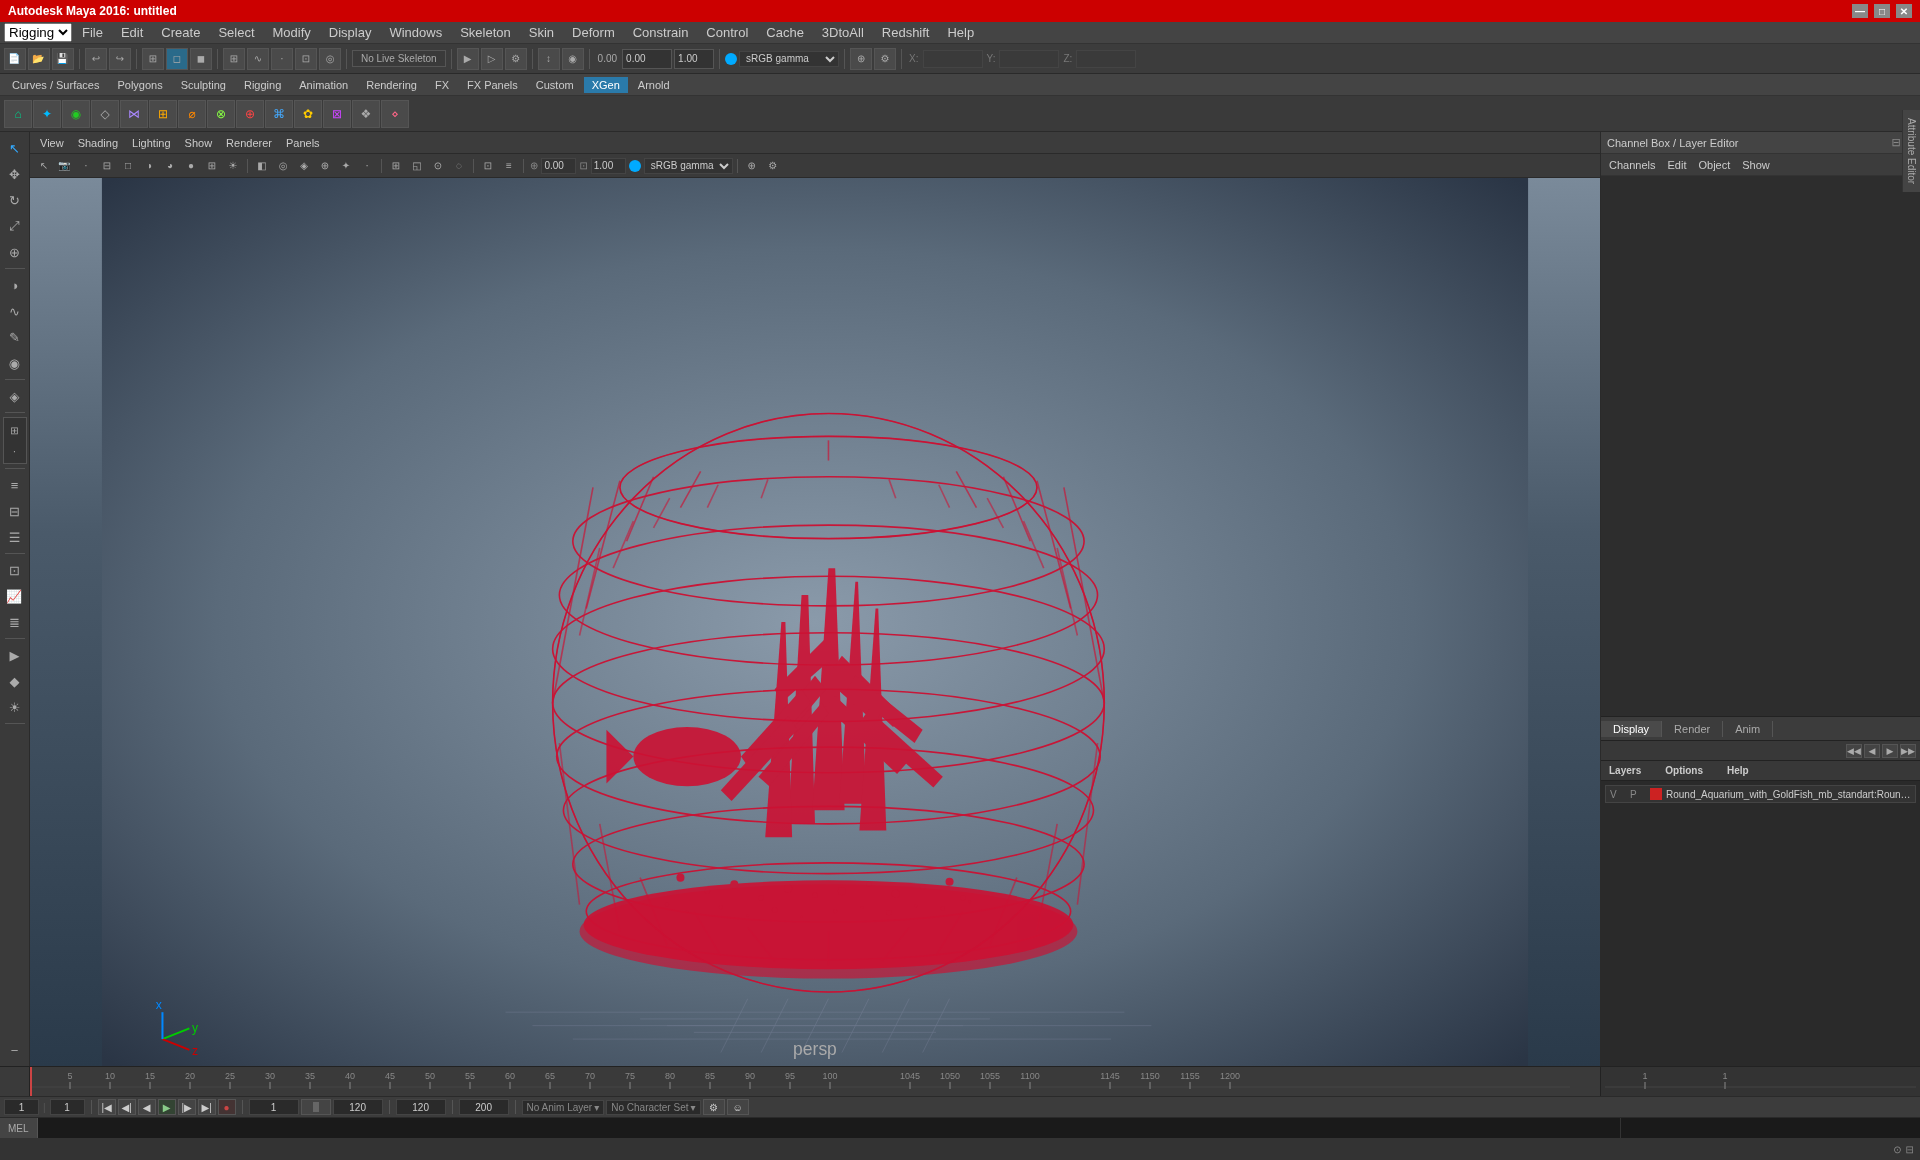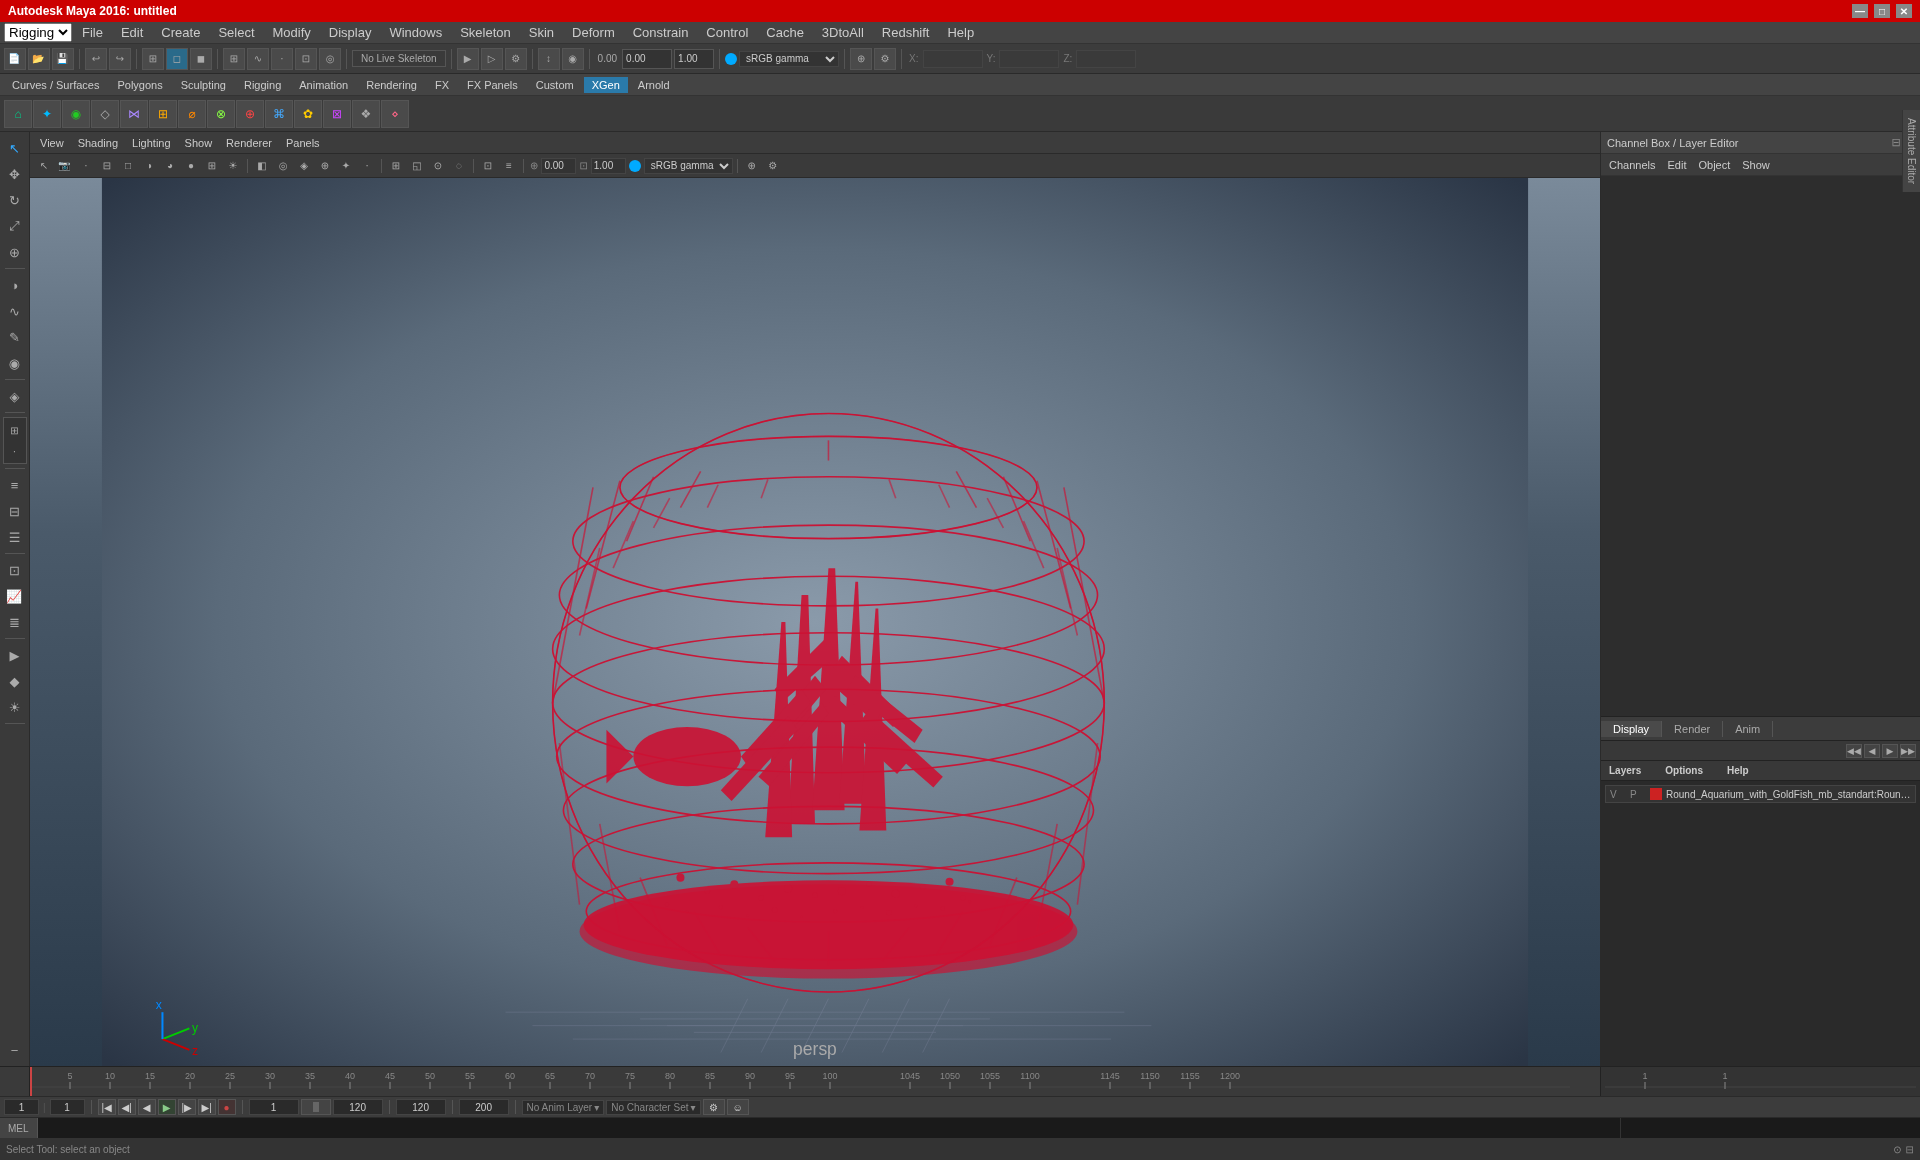--- a/index.html
+++ b/index.html
@@ -983,18 +983,17 @@
 
 <div id="command-line">
   <div class="cmd-label">MEL</div>
   <input class="cmd-input" type="text" placeholder="" style="">
   <div class="cmd-feedback">
     <span></span>
   </div>
 </div>
 
 <div id="status-bar">
-  <div class="status-msg">Select Tool: select an object</div>
   <div style="margin-left:auto;display:flex;align-items:center;gap:4px;">
     <span>⊙</span>
     <span>⊟</span>
   </div>
 </div>
 
 </body></html>

